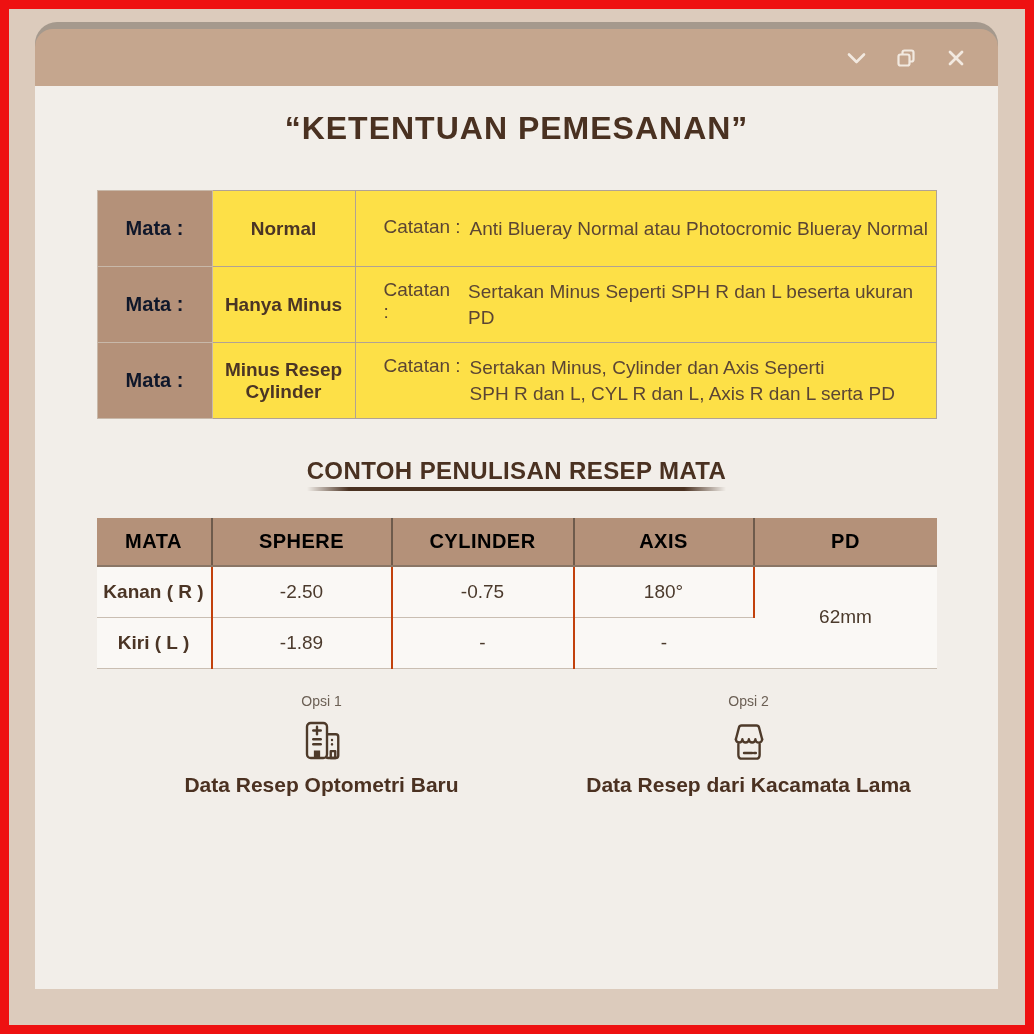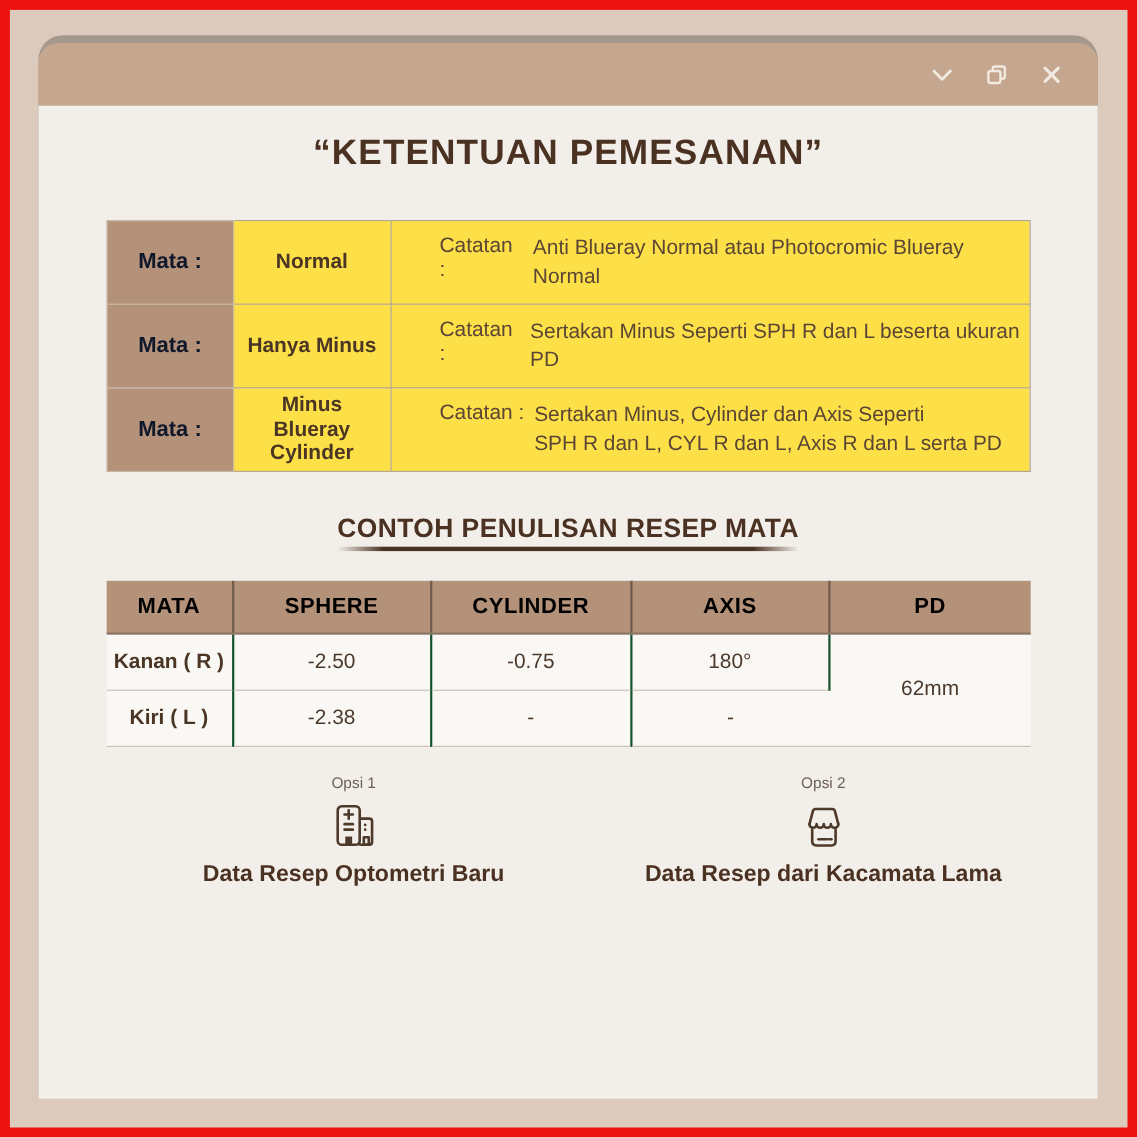--- a/index.html
+++ b/index.html
@@ -6,21 +6,21 @@
   html, body { width: 1034px; height: 1034px; }
   body {
     border: 9px solid #ee1111;
     background: #dccbbc;
     position: relative;
     font-family: "Liberation Sans", "DejaVu Sans", sans-serif;
     overflow: hidden;
   }
   .window {
     position: absolute;
-    left: 26px; top: 23px;
+    left: 26px; top: 13px;
     width: 963px; height: 967px;
     background: #a5998d;
     border-radius: 22px 22px 0 0;
     padding-top: 7px;
   }
   .titlebar {
     height: 57px;
     background: #c5a68e;
     border-radius: 18px 18px 0 0;
     display: flex;
@@ -69,21 +69,21 @@
   .terms-table td.type-cell {
     width: 143px;
     text-align: center;
     font-weight: bold;
     font-size: 19px;
     color: #4b3525;
     padding: 0 10px;
     line-height: 1.15;
   }
   .terms-table td.note-cell {
-    padding-left: 44px;
+    padding-left: 28px;
     font-size: 19px;
     color: #5b4534;
   }
   .note-wrap { display: flex; gap: 9px; align-items: flex-start; }
   .pre { white-space: pre-line; line-height: 1.35; }
   
   .section-title {
     text-align: center;
     font-size: 24px;
     font-weight: bold;
@@ -126,21 +126,21 @@
     border-right: 2px solid #6e5b4c;
     border-bottom: 2px solid #8a7666;
   }
   .rx-table th:last-child { border-right: none; }
   .rx-table td {
     background: #faf8f5;
     height: 51px;
     text-align: center;
     font-size: 19px;
     color: #4b3a2c;
-    border-right: 2px solid #14532d;
+    border-right: 2px solid #c2410c;
     border-bottom: 1px solid #c9beb2;
   }
   .rx-table td:last-child { border-right: none; }
   .rx-table td.mata-col { font-weight: bold; color: #4b3525; }
   .rx-table td.pd-col { font-size: 19px; }
   
   .options {
     display: flex;
     margin-top: 14px;
     padding: 0 36px;
@@ -211,21 +211,21 @@
           <td class="type-cell">Hanya Minus</td>
           <td class="note-cell">
             <div class="note-wrap">
               <span>Catatan :</span>
               <span class="pre">Sertakan Minus Seperti SPH R dan L beserta ukuran PD</span>
             </div>
           </td>
         </tr>
         <tr>
           <td class="mata-cell">Mata :</td>
-          <td class="type-cell">Minus Blueray Cylinder</td>
+          <td class="type-cell">Minus Resep Cylinder</td>
           <td class="note-cell">
             <div class="note-wrap">
               <span>Catatan :</span>
               <span class="pre">Sertakan Minus, Cylinder dan Axis Seperti
 SPH R dan L, CYL R dan L, Axis R dan L serta PD</span>
             </div>
           </td>
         </tr>
       </tbody>
     </table>
@@ -254,21 +254,21 @@
       <tbody>
         <tr>
           <td class="mata-col">Kanan ( R )</td>
           <td>-2.50</td>
           <td>-0.75</td>
           <td>180°</td>
           <td class="pd-col" rowspan="2">62mm</td>
         </tr>
         <tr>
           <td class="mata-col">Kiri ( L )</td>
-          <td>-2.38</td>
+          <td>-1.89</td>
           <td>-</td>
           <td>-</td>
         </tr>
       </tbody>
     </table>
 
 
     <div class="options">
 
       <div class="option">

